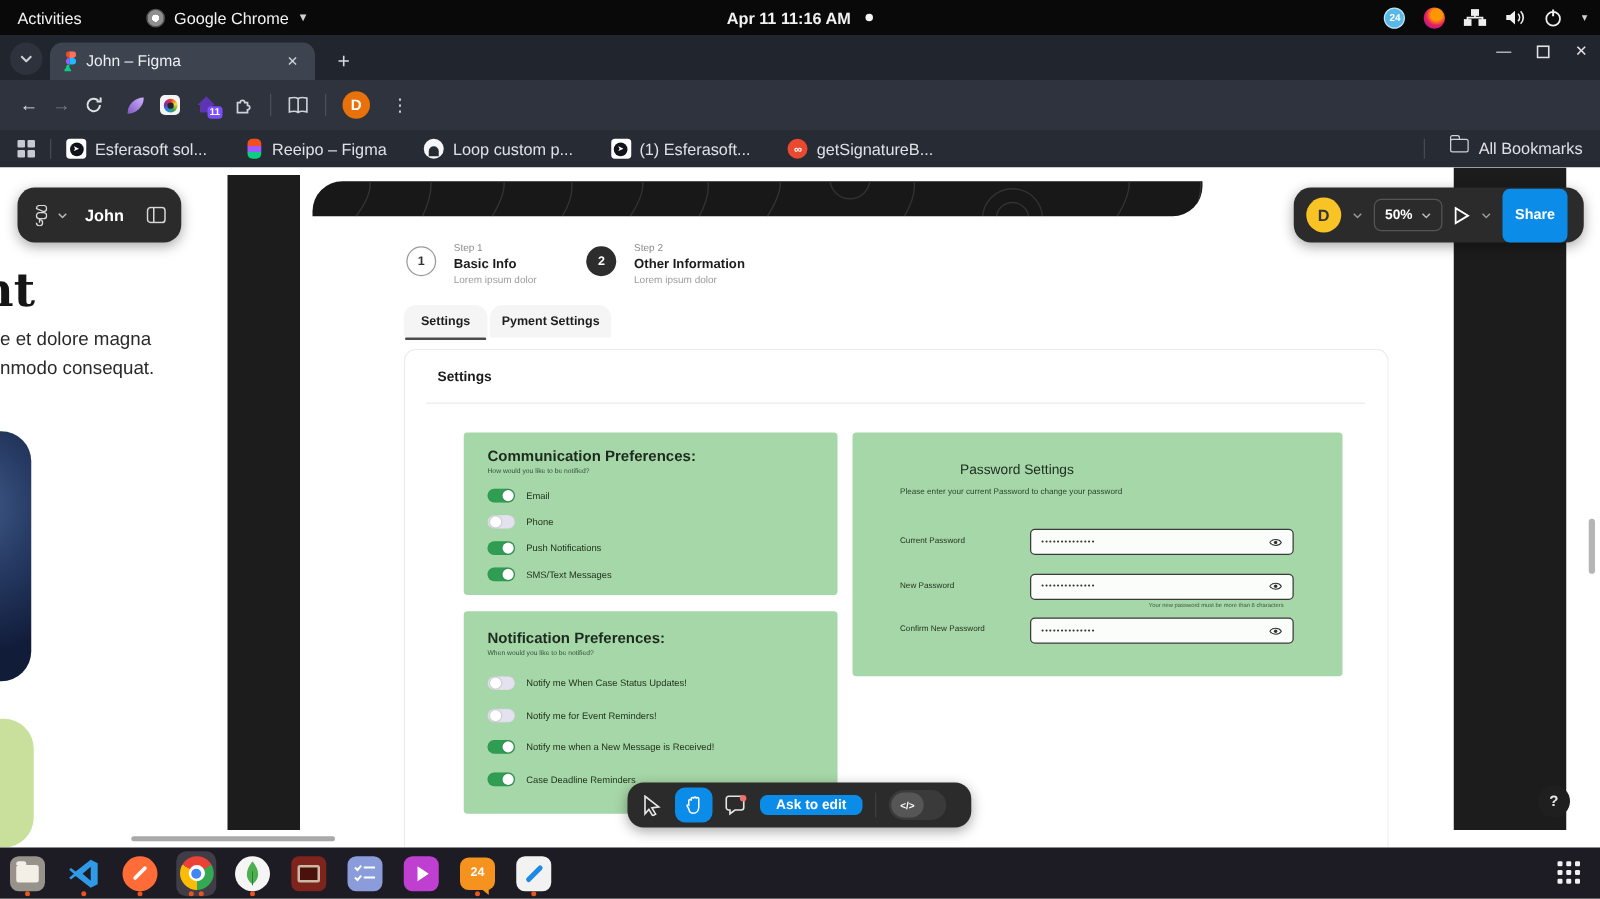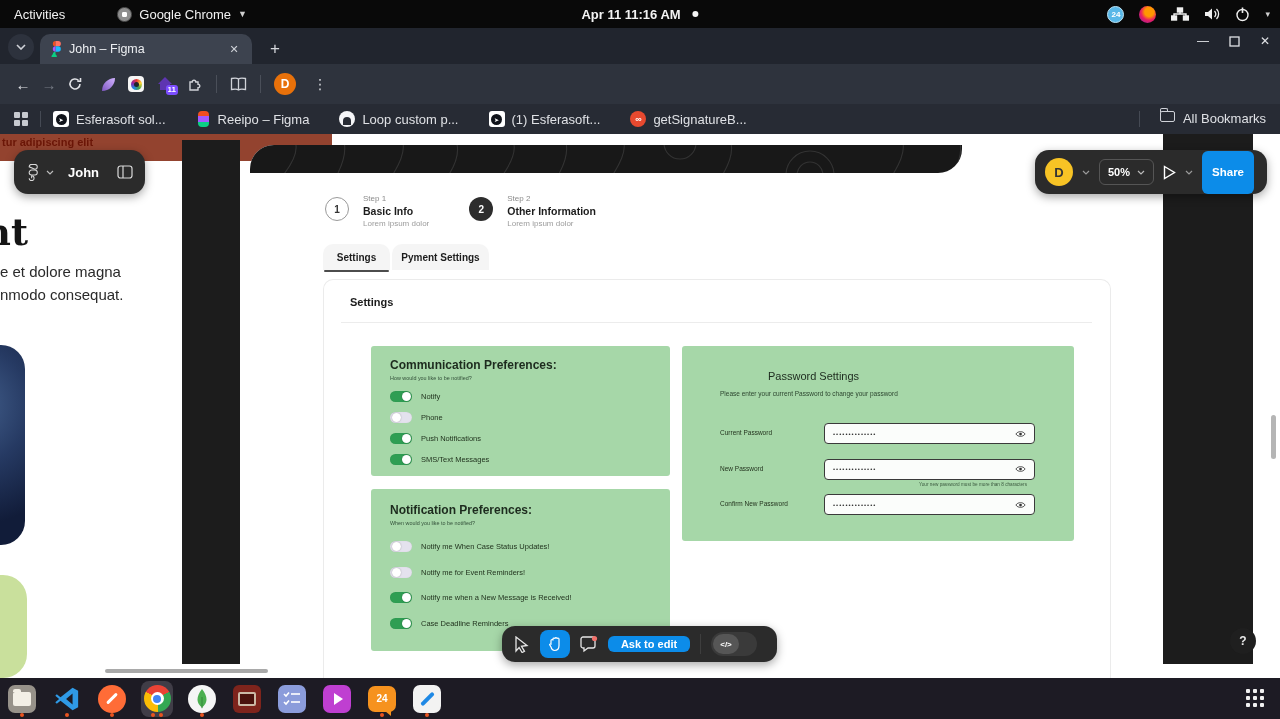--- a/index.html
+++ b/index.html
@@ -337,23 +337,20 @@
       </div>
     <span class="allbm">
       <span class="bm-sep"></span>
       <span class="folder"></span>
       <span>All Bookmarks</span>
     </span>
   </div>
 
   <div class="abs viewport">
 
-    <div class="abs peek-frame">
-      <span>tur adipiscing elit</span>
-    </div>
     <div class="abs strip-dark" style="left:182px;top:6px;width:58px;height:524px"></div>
     <div class="abs strip-dark" style="left:1163px;top:0;width:90px;height:530px"></div>
 
     <div class="abs serif-frag">nt</div>
     <div class="abs para">
       <div>e et dolore magna</div>
       <div>nmodo consequat.</div>
     </div>
     <div class="abs img-blue"></div>
     <div class="abs strip-green"></div>
@@ -413,21 +410,21 @@
 
     <div class="abs gcard" style="left:371px;top:212px;width:299px;height:130px;padding:12px 19px">
       <div class="card-title">Communication Preferences:</div>
       <div class="card-sub">How would you like to be notified?</div>
       <div class="comm-rows" style="margin-top:10px">
 
       <div class="tgl-row">
             <span class="toggle on">
               <span class="knob"></span>
             </span>
-            <span class="tgl-label">Notify</span>
+            <span class="tgl-label">Email</span>
           </div>
           <div class="tgl-row">
             <span class="toggle">
               <span class="knob"></span>
             </span>
             <span class="tgl-label">Phone</span>
           </div>
           <div class="tgl-row">
             <span class="toggle on">
               <span class="knob"></span>

